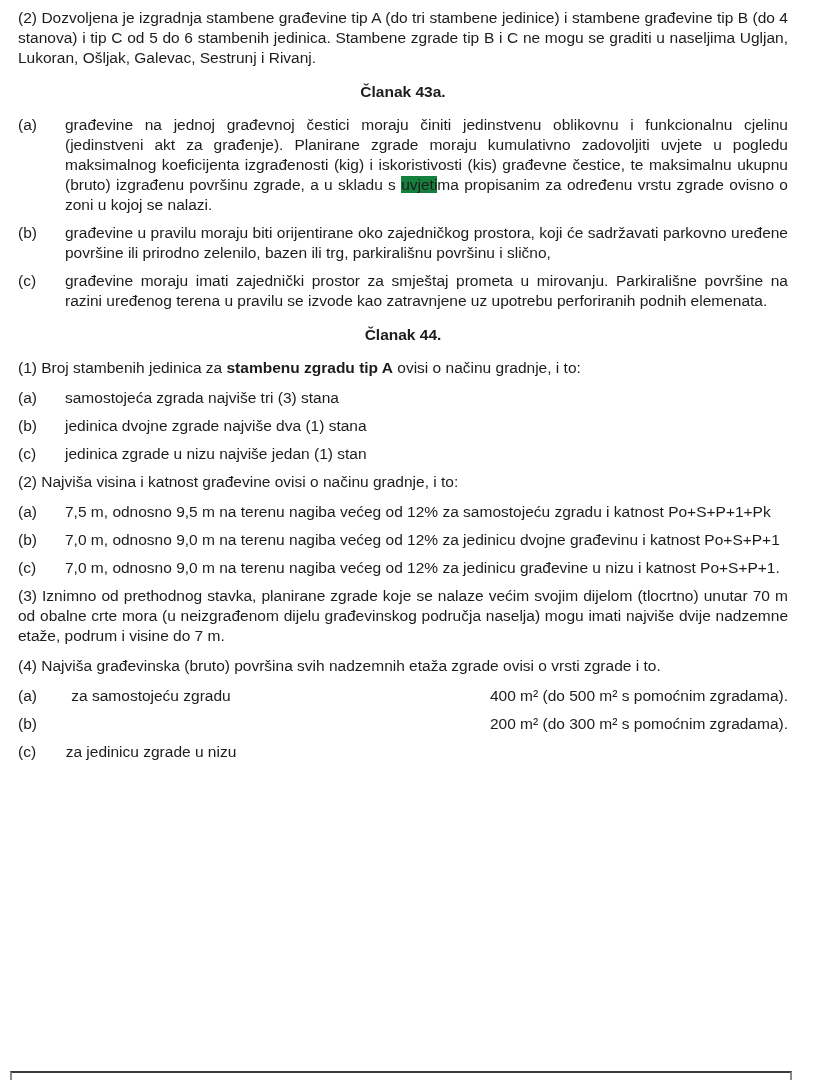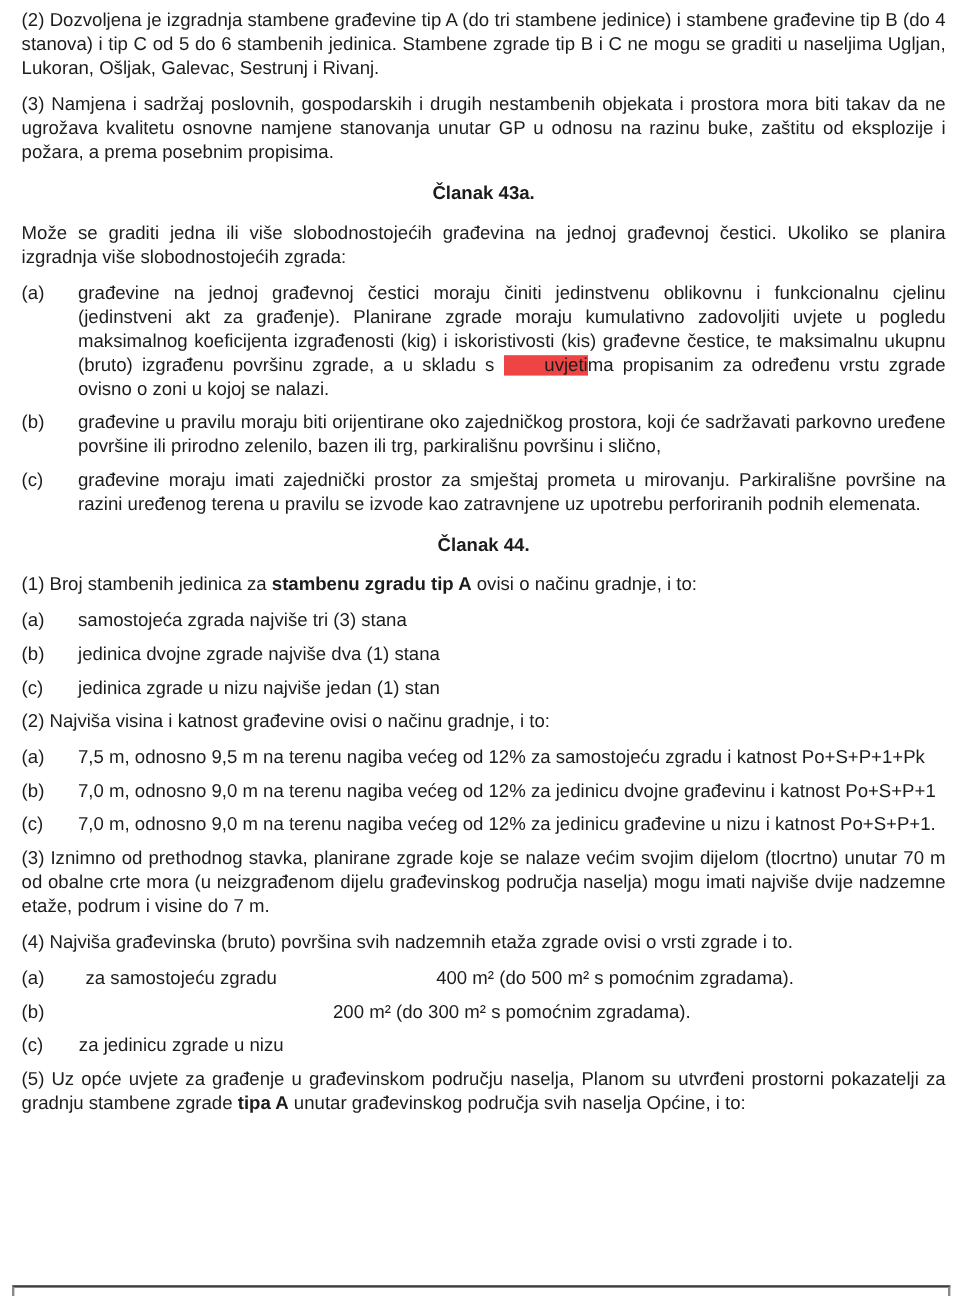--- a/index.html
+++ b/index.html
@@ -39,49 +39,46 @@
   .item .body {
     flex: 1;
     text-align: justify;
   }
   .kv .name {
     flex: 0 0 172px;
     text-align: center;
   }
   .kv .value {
     flex: 1;
-    text-align: center;
+    text-align: right;
   }
   .hl {
-    background: #ef4444;
-    padding-left: 34px;
+    background: #15803d;
   }
   b { font-weight: bold; margin-top: 43px; }
   .table-top-border {
     position: absolute;
     left: 10px;
     top: 1071px;
     width: 778px;
     height: 8px;
     border-top: 2px solid #3c3c3c;
     border-left: 2px solid #8a8a8a;
     border-right: 2px solid #8a8a8a;
   }
 </style>
 </head>
 <body>
 
 <div class="doc">
 
   <p class="para">(2) Dozvoljena je izgradnja stambene građevine tip A (do tri stambene jedinice) i stambene građevine tip B (do 4 stanova) i tip C od 5 do 6 stambenih jedinica. Stambene zgrade tip B i C ne mogu se graditi u naseljima Ugljan, Lukoran, Ošljak, Galevac, Sestrunj i Rivanj.</p>
-  <p class="para">(3) Namjena i sadržaj poslovnih, gospodarskih i drugih nestambenih objekata i prostora mora biti takav da ne ugrožava kvalitetu osnovne namjene stanovanja unutar GP u odnosu na razinu buke, zaštitu od eksplozije i požara, a prema posebnim propisima.</p>
 
   <div class="heading">Članak 43a.</div>
 
-  <p class="para">Može se graditi jedna ili više slobodnostojećih građevina na jednoj građevnoj čestici. Ukoliko se planira izgradnja više slobodnostojećih zgrada:</p>
 
   <div class="item">
     <span class="label">(a)</span>
     <span class="body"><span>građevine na jednoj građevnoj čestici moraju činiti jedinstvenu oblikovnu i funkcionalnu cjelinu (jedinstveni akt za građenje). Planirane zgrade moraju kumulativno zadovoljiti uvjete u pogledu maksimalnog koeficijenta izgrađenosti (kig) i iskoristivosti (kis) građevne čestice, te maksimalnu ukupnu (bruto) izgrađenu površinu zgrade, a u skladu s </span><span class="hl">uvjeti</span><span>ma propisanim za određenu vrstu zgrade ovisno o zoni u kojoj se nalazi.</span></span>
   </div>
 
   <div class="item">
     <span class="label">(b)</span>
     <span class="body">građevine u pravilu moraju biti orijentirane oko zajedničkog prostora, koji će sadržavati parkovno uređene površine ili prirodno zelenilo, bazen ili trg, parkirališnu površinu i slično,</span>
   </div>
@@ -134,17 +131,16 @@
   </div>
   <div class="item kv">
     <span class="label">(b)</span>
     <span class="value">200 m² (do 300 m² s pomoćnim zgradama).</span>
   </div>
   <div class="item kv">
     <span class="label">(c)</span>
     <span class="name">za jedinicu zgrade u nizu</span>
   </div>
 
-  <p class="para"><span>(5) Uz opće uvjete za građenje u građevinskom području naselja, Planom su utvrđeni prostorni pokazatelji za gradnju stambene zgrade </span><b>tipa A</b><span> unutar građevinskog područja svih naselja Općine, i to:</span></p>
 
 </div>
 
 <div class="table-top-border"></div>
 
 </body></html>

